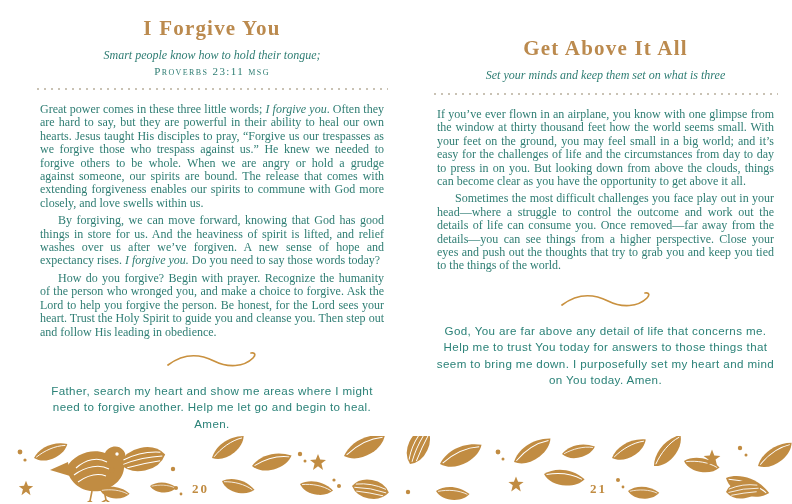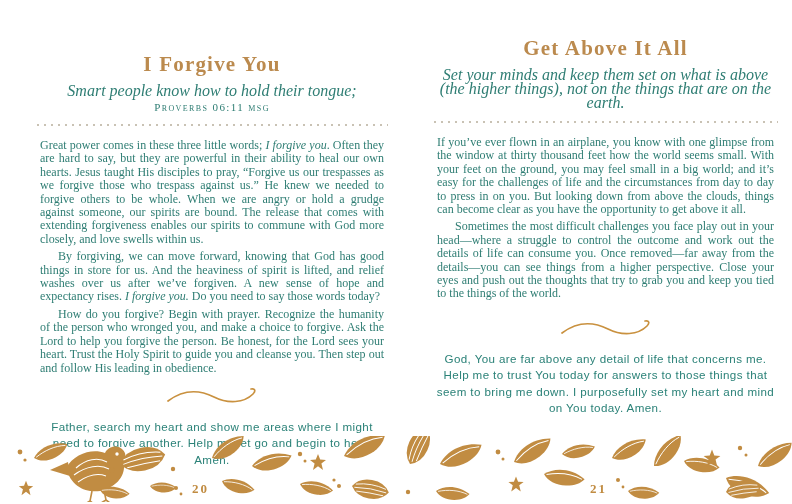--- a/index.html
+++ b/index.html
@@ -16,37 +16,37 @@
     width: 792px;
     height: 504px;
     display: flex;
   }
   .page {
     position: relative;
     width: 396px;
     height: 504px;
     box-sizing: border-box;
   }
-  .page-left  { padding: 52px 8px 0 36px; }
+  .page-left  { padding: 16px 8px 0 36px; }
   .page-right { padding: 36px 14px 0 37px; }
 
   .title {
     margin: 0;
     text-align: center;
     font-family: "Liberation Serif", serif;
     font-weight: bold;
     font-size: 21px;
     letter-spacing: 1.2px;
     color: #bb8a4e;
   }
   .verse {
     margin-top: 7px;
     text-align: center;
     font-style: italic;
-    font-size: 16px;
+    font-size: 12px;
     line-height: 14px;
     color: #2e7d73;
   }
   .reference {
     margin-top: 3px;
     text-align: center;
     font-variant: small-caps;
     font-size: 11px;
     letter-spacing: 1.4px;
     color: #2e7d73;
@@ -103,21 +103,21 @@
 </head>
 <body>
 
 <div class="spread">
 
   <div class="page page-left">
     <h1 class="title">I Forgive You</h1>
     <div class="verse">
       <div>Smart people know how to hold their tongue;</div>
     </div>
-    <div class="reference">Proverbs 06:11 msg</div>
+    <div class="reference">Proverbs 23:11 msg</div>
     <div class="dotted-divider"></div>
 
     <div class="body-text">
       <p><span>Great power comes in these three little words; </span><em>I forgive you</em><span>. Often they are hard to say, but they are powerful in their ability to heal our own hearts. Jesus taught His disciples to pray, “Forgive us our trespasses as we forgive those who trespass against us.” He knew we needed to forgive others to be whole. When we are angry or hold a grudge against someone, our spirits are bound. The release that comes with extending forgiveness enables our spirits to commune with God more closely, and love swells within us.</span></p>
       <p class="indent"><span>By forgiving, we can move forward, knowing that God has good things in store for us. And the heaviness of spirit is lifted, and relief washes over us after we’ve forgiven. A new sense of hope and expectancy rises. </span><em>I forgive you.</em><span> Do you need to say those words today?</span></p>
       <p class="indent">How do you forgive? Begin with prayer. Recognize the humanity of the person who wronged you, and make a choice to forgive. Ask the Lord to help you forgive the person. Be honest, for the Lord sees your heart. Trust the Holy Spirit to guide you and cleanse you. Then step out and follow His leading in obedience.</p>
     </div>
 
     <div class="swoosh-wrap swoosh-left">
       <svg width="96" height="22" viewBox="0 0 96 22" fill="none">
@@ -175,22 +175,21 @@
         <circle cx="339" cy="50" r="2"></circle>
         <use href="#leafL" transform="translate(344,20) rotate(-22) scale(0.95)"></use>
         <use href="#podL" transform="translate(352,50) rotate(10) scale(0.85)"></use>
       </g>
     </svg>
   </div>
 
   <div class="page page-right">
     <h1 class="title">Get Above It All</h1>
     <div class="verse">
-      <div>Set your minds and keep them set on what is above</div>
-      <div>(the higher things), not on the things that are on the earth.</div>
+      <div>Set your minds and keep them set on what is three</div>
     </div>
     <div class="dotted-divider"></div>
 
     <div class="body-text">
       <p>If you’ve ever flown in an airplane, you know with one glimpse from the window at thirty thousand feet how the world seems small. With your feet on the ground, you may feel small in a big world; and it’s easy for the challenges of life and the circumstances from day to day to press in on you. But looking down from above the clouds, things can become clear as you have the opportunity to get above it all.</p>
       <p class="indent">Sometimes the most difficult challenges you face play out in your head—where a struggle to control the outcome and work out the details of life can consume you. Once removed—far away from the details—you can see things from a higher perspective. Close your eyes and push out the thoughts that try to grab you and keep you tied to the things of the world.</p>
     </div>
 
     <div class="swoosh-wrap swoosh-right">
       <svg width="96" height="22" viewBox="0 0 96 22" fill="none">

